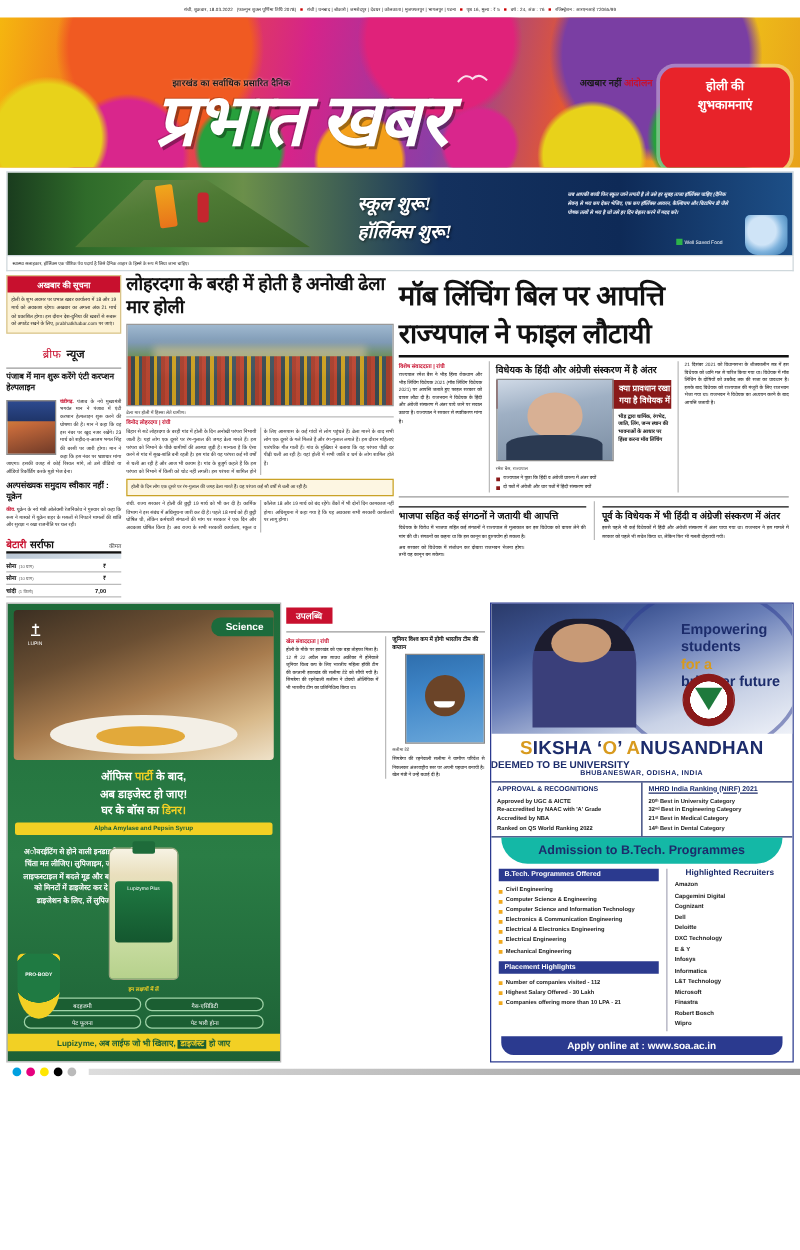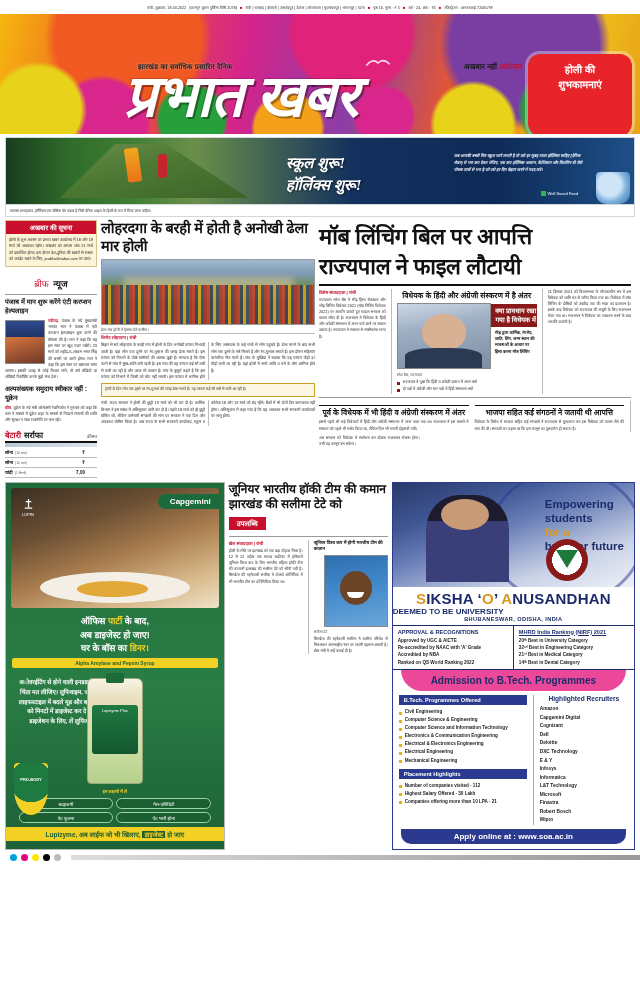--- a/index.html
+++ b/index.html
@@ -103,21 +103,21 @@
   .twocol{column-count:2;column-gap:6px;column-rule:1px solid #bbb;font-size:3.9px;line-height:1.62;text-align:justify;color:#222;}
   .byline{font-size:4.4px;font-weight:700;color:#c8102e;margin-bottom:2px;}
   .pullbox{border:1px solid #c9a227;background:#fdf6e2;padding:3px;margin:3px 0;font-size:3.7px;line-height:1.6;color:#222;}
   .mid-sub{font-size:8.2px;font-weight:700;color:#111;border-top:2px solid #111;border-bottom:1px solid #111;padding:3px 0;margin:4px 0 3px 0;text-align:center;}
 
   
   .kicker{border-top:2px solid #111;border-bottom:1px solid #111;padding:3px 0 2px 0;font-size:8px;font-weight:700;color:#111;}
   .kicker .rd{color:#c8102e;}
   .lead{font-size:22px;font-weight:700;line-height:1.2;color:#111;letter-spacing:-.4px;margin:4px 0 2px 0;}
   .rbar{background:#8a1a1a;color:#fff;font-size:6.6px;font-weight:700;text-align:center;padding:2.5px 0;margin:3px 0;}
-  .rsub{font-size:7.6px;font-weight:700;color:#111;border-top:1px solid #111;padding-top:2px;margin:4px 0 2px 0;line-height:1.3;text-align:center;}
+  .rsub{font-size:7.6px;font-weight:700;color:#111;border-top:1px solid #111;padding-top:2px;margin:4px 0 2px 0;line-height:1.3;}
   .gov-photo{width:92px;height:64px;background:linear-gradient(170deg,#cfd9e6 0%,#9fb0c4 35%,#7c8ea3 100%);
     border:1px solid #888;position:relative;overflow:hidden;float:left;margin:0 4px 2px 0;}
   .gov-photo .face{position:absolute;left:26%;top:16%;width:48%;height:56%;background:#d8b094;border-radius:50% 50% 45% 45%;}
   .gov-photo .suit{position:absolute;left:8%;bottom:0;width:84%;height:30%;background:#2b3a52;border-radius:40% 40% 0 0;}
   .bullets{font-size:3.8px;line-height:1.7;color:#222;}
   .bullets div{padding-left:6px;position:relative;margin-bottom:1px;}
   .bullets div:before{content:"";position:absolute;left:0;top:3px;width:3px;height:3px;background:#8a1a1a;}
   .threecol{column-count:3;column-gap:5px;column-rule:1px solid #bbb;font-size:3.8px;line-height:1.6;text-align:justify;color:#222;}
 
   
@@ -175,21 +175,21 @@
     border-left:11px solid transparent;border-right:11px solid transparent;border-top:18px solid #1e7a3c;}
   .soa-name{text-align:center;font-size:15px;font-weight:700;color:#1c2c6b;letter-spacing:.2px;margin-top:3px;}
   .soa-name .o{color:#d89a1e;}
   .soa-deem{text-align:left;font-size:8px;font-weight:700;color:#1c2c6b;}
   .soa-city{text-align:center;font-size:5.6px;font-weight:700;color:#1c2c6b;letter-spacing:.4px;margin-bottom:3px;}
   .soa-2c{display:flex;border-top:1px solid #1c2c6b;border-bottom:1px solid #1c2c6b;}
   .soa-2c > div{flex:1;padding:3px 5px;}
   .soa-2c > div + div{border-left:1px solid #1c2c6b;}
   .soa-h{font-size:5.6px;font-weight:700;color:#1c2c6b;margin-bottom:2px;}
   .soa-li{font-size:4.6px;font-weight:700;color:#222;line-height:1.62;}
-  .soa-adm{background:#ec4899;color:#1c2c6b;text-align:center;font-size:10px;font-weight:700;
+  .soa-adm{background:#14b8a6;color:#1c2c6b;text-align:center;font-size:10px;font-weight:700;
     padding:4px 0;line-height:1.3;border-radius:0 0 28px 28px;margin:0 8px;}
   .soa-cols{display:flex;gap:6px;padding:4px 6px 0 6px;}
   .soa-colL{flex:1.45;} .soa-colR{flex:1;border-left:1px solid #aab;padding-left:6px;}
   .soa-bar{background:#2b3a8f;color:#fff;font-size:5.6px;font-weight:700;padding:2px 5px;display:block;margin-bottom:3px;}
   .soa-bul{font-size:4.6px;font-weight:700;color:#222;line-height:1.75;padding-left:6px;position:relative;}
   .soa-bul:before{content:"";position:absolute;left:0;top:3.5px;width:3px;height:3px;background:#f0a81c;}
   .soa-rec-hd{text-align:center;font-size:6.6px;font-weight:700;color:#1c2c6b;margin-bottom:3px;}
   .soa-rec{font-size:4.8px;font-weight:700;color:#222;line-height:1.78;}
   .soa-apply{background:#2b3a8f;color:#fff;text-align:center;font-size:8px;font-weight:700;
     padding:3px 0;margin:4px 8px 5px 8px;border-radius:0 0 10px 10px;}
@@ -345,46 +345,46 @@
             <div>दो पन्नों में अंग्रेजी और चार पन्नों में हिंदी संस्करण क्यों</div>
           </div>
         </div>
         <div style="flex:1.25;border-left:1px solid #bbb;padding-left:5px">
           <div style="font-size:3.8px;line-height:1.62;text-align:justify;color:#222">21 दिसंबर 2021 को विधानसभा के शीतकालीन सत्र में इस विधेयक को ध्वनि मत से पारित किया गया था। विधेयक में मॉब लिंचिंग के दोषियों को उम्रकैद तक की सजा का प्रावधान है। इसके बाद विधेयक को राज्यपाल की मंजूरी के लिए राजभवन भेजा गया था। राजभवन ने विधेयक का अध्ययन करने के बाद आपत्ति जतायी है।</div>
         </div>
       </div>
 
       <hr class="thin">
       <div style="display:flex;gap:6px">
+        <div style="flex:1;border-right:1px solid #bbb;padding-right:6px">
+          <div class="rsub">भाजपा सहित कई संगठनों ने जतायी थी आपत्ति</div>
+          <div style="font-size:3.8px;line-height:1.62;text-align:justify;color:#222">विधेयक के विरोध में भाजपा सहित कई संगठनों ने राज्यपाल से मुलाकात कर इस विधेयक को वापस लेने की मांग की थी। संगठनों का कहना था कि इस कानून का दुरुपयोग हो सकता है।</div>
+        </div>
         <div style="flex:1">
           <div class="rsub">पूर्व के विधेयक में भी हिंदी व अंग्रेजी संस्करण में अंतर</div>
           <div style="font-size:3.8px;line-height:1.62;text-align:justify;color:#222">इससे पहले भी कई विधेयकों में हिंदी और अंग्रेजी संस्करण में अंतर पाया गया था। राजभवन ने इस मामले में सरकार को पहले भी सचेत किया था, लेकिन फिर भी गलती दोहरायी गयी।</div>
-        </div>
-        <div style="flex:1;border-right:1px solid #bbb;padding-right:6px">
-          <div class="rsub">भाजपा सहित कई संगठनों ने जतायी थी आपत्ति</div>
-          <div style="font-size:3.8px;line-height:1.62;text-align:justify;color:#222">विधेयक के विरोध में भाजपा सहित कई संगठनों ने राज्यपाल से मुलाकात कर इस विधेयक को वापस लेने की मांग की थी। संगठनों का कहना था कि इस कानून का दुरुपयोग हो सकता है।</div>
         </div>
       </div>
       <div class="threecol" style="margin-top:3px">अब सरकार को विधेयक में संशोधन कर दोबारा राजभवन भेजना होगा। तभी यह कानून बन सकेगा।</div>
     </div>
   </div>
 
   <div class="bottom">
 
     <div class="ad-lupi">
       <div class="lupi-photo">
         <div class="plate"></div>
         <div class="food"></div>
         <div class="lupi-logo">
           <svg viewBox="0 0 14 14" width="13" height="13">
             <path d="M7 1 L7 10 M4 4 L10 4 M3 11 L11 11" stroke="#fff" stroke-width="1.4" fill="none"></path>
           </svg>
           <span>LUPIN</span>
         </div>
-        <div class="lupi-brand">Capgemini</div>
+        <div class="lupi-brand">Science</div>
       </div>
       <div class="lupi-tag">
         <div>
           <span>ऑफिस </span><span class="y">पार्टी</span><span> के बाद,</span>
         </div>
         <div>अब डाइजेस्ट हो जाए!</div>
         <div>
           <span>घर के बॉस का </span><span class="y">डिनर।</span>
         </div>
       </div>
@@ -403,21 +403,20 @@
         <div>गैस-एसिडिटी</div>
         <div>पेट फूलना</div>
         <div>पेट भारी होना</div>
       </div>
       <div class="lupi-strip">
         <span>Lupizyme, अब लाईफ जो भी खिलाए, </span><span class="hl">डाइजेस्ट</span><span> हो जाए</span>
       </div>
     </div>
 
     <div class="mid-bot">
-      <div class="hockey-hl">जूनियर भारतीय हॉकी टीम की कमान झारखंड की सलीमा टेटे को</div>
       <div class="tagred">उपलब्धि</div>
       <hr class="thin">
       <div style="display:flex;gap:5px">
         <div style="flex:1;border-right:1px solid #bbb;padding-right:5px">
           <div class="byline">खेल संवाददाता | रांची</div>
           <div style="font-size:3.8px;line-height:1.62;text-align:justify;color:#222">होली के मौके पर झारखंड को एक बड़ा तोहफा मिला है। 12 से 22 अप्रैल तक साउथ अफ्रीका में होनेवाले जूनियर विश्व कप के लिए भारतीय महिला हॉकी टीम की कप्तानी झारखंड की सलीमा टेटे को सौंपी गयी है। सिमडेगा की रहनेवाली सलीमा ने टोक्यो ओलिंपिक में भी भारतीय टीम का प्रतिनिधित्व किया था।</div>
         </div>
         <div style="flex:1">
           <div style="font-size:4.6px;font-weight:700;line-height:1.4;color:#111;margin-bottom:2px">जूनियर विश्व कप में होगी भारतीय टीम की कप्तान</div>
           <div class="hockey-photo">

